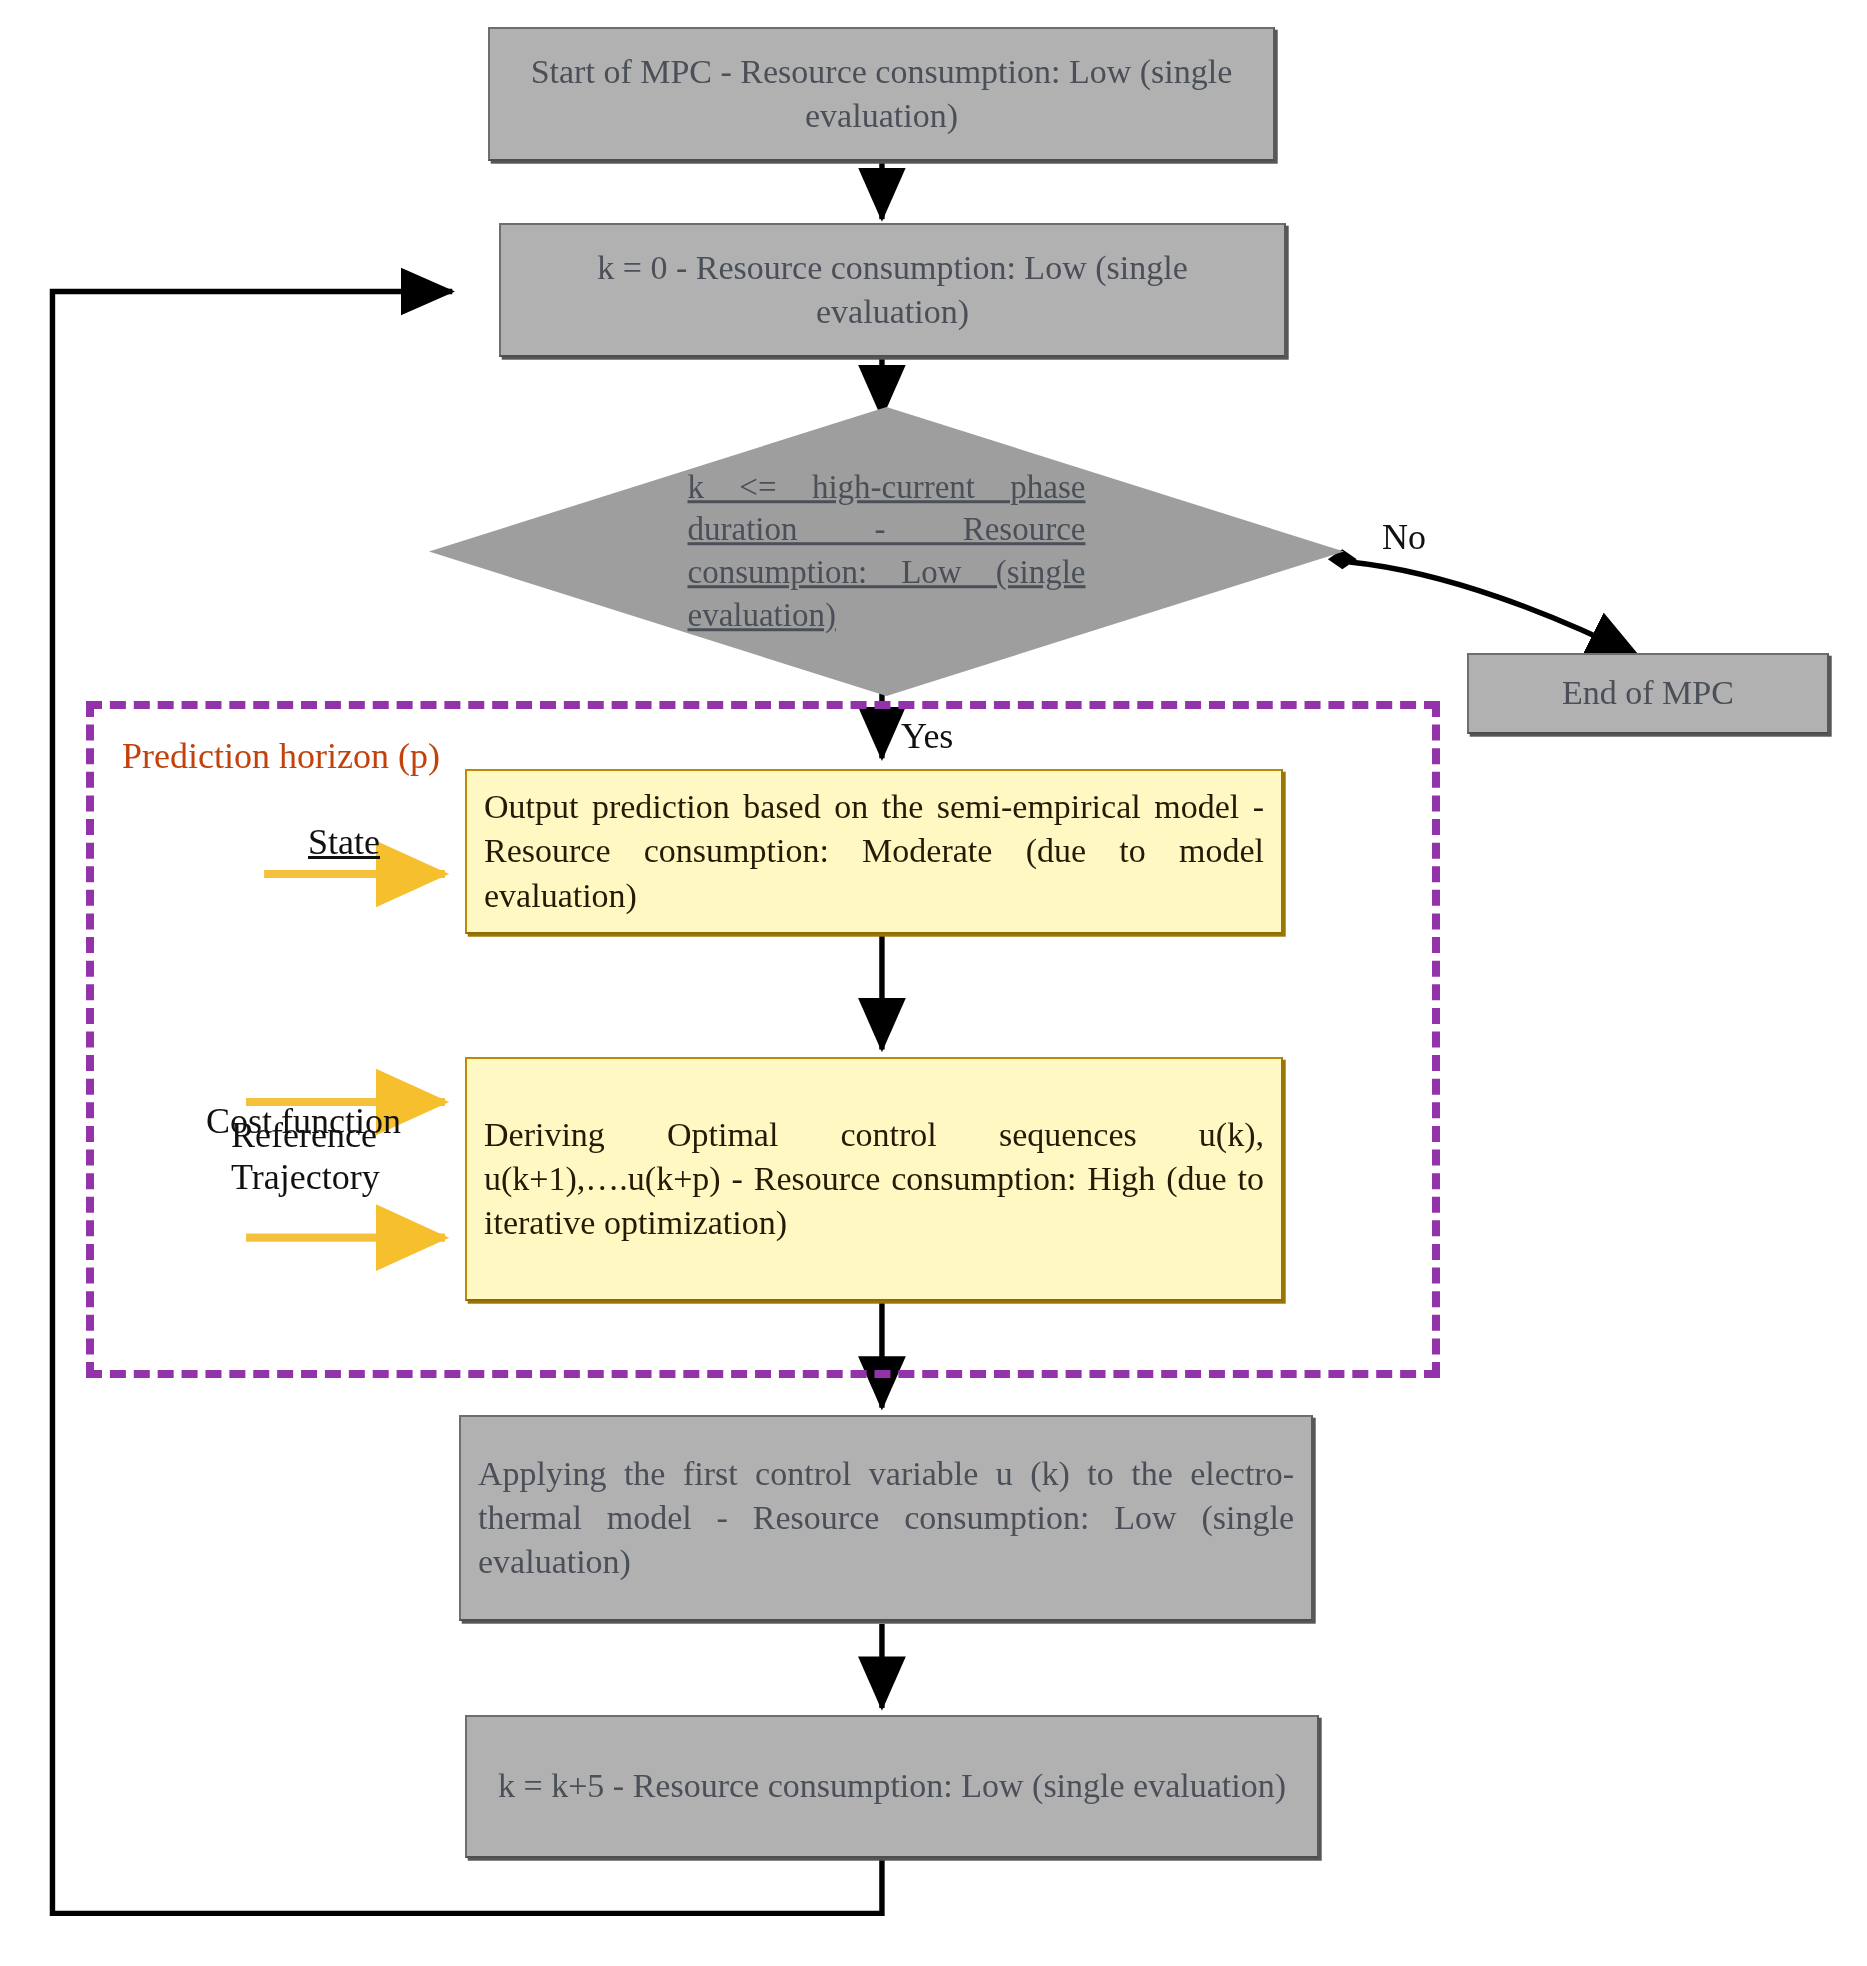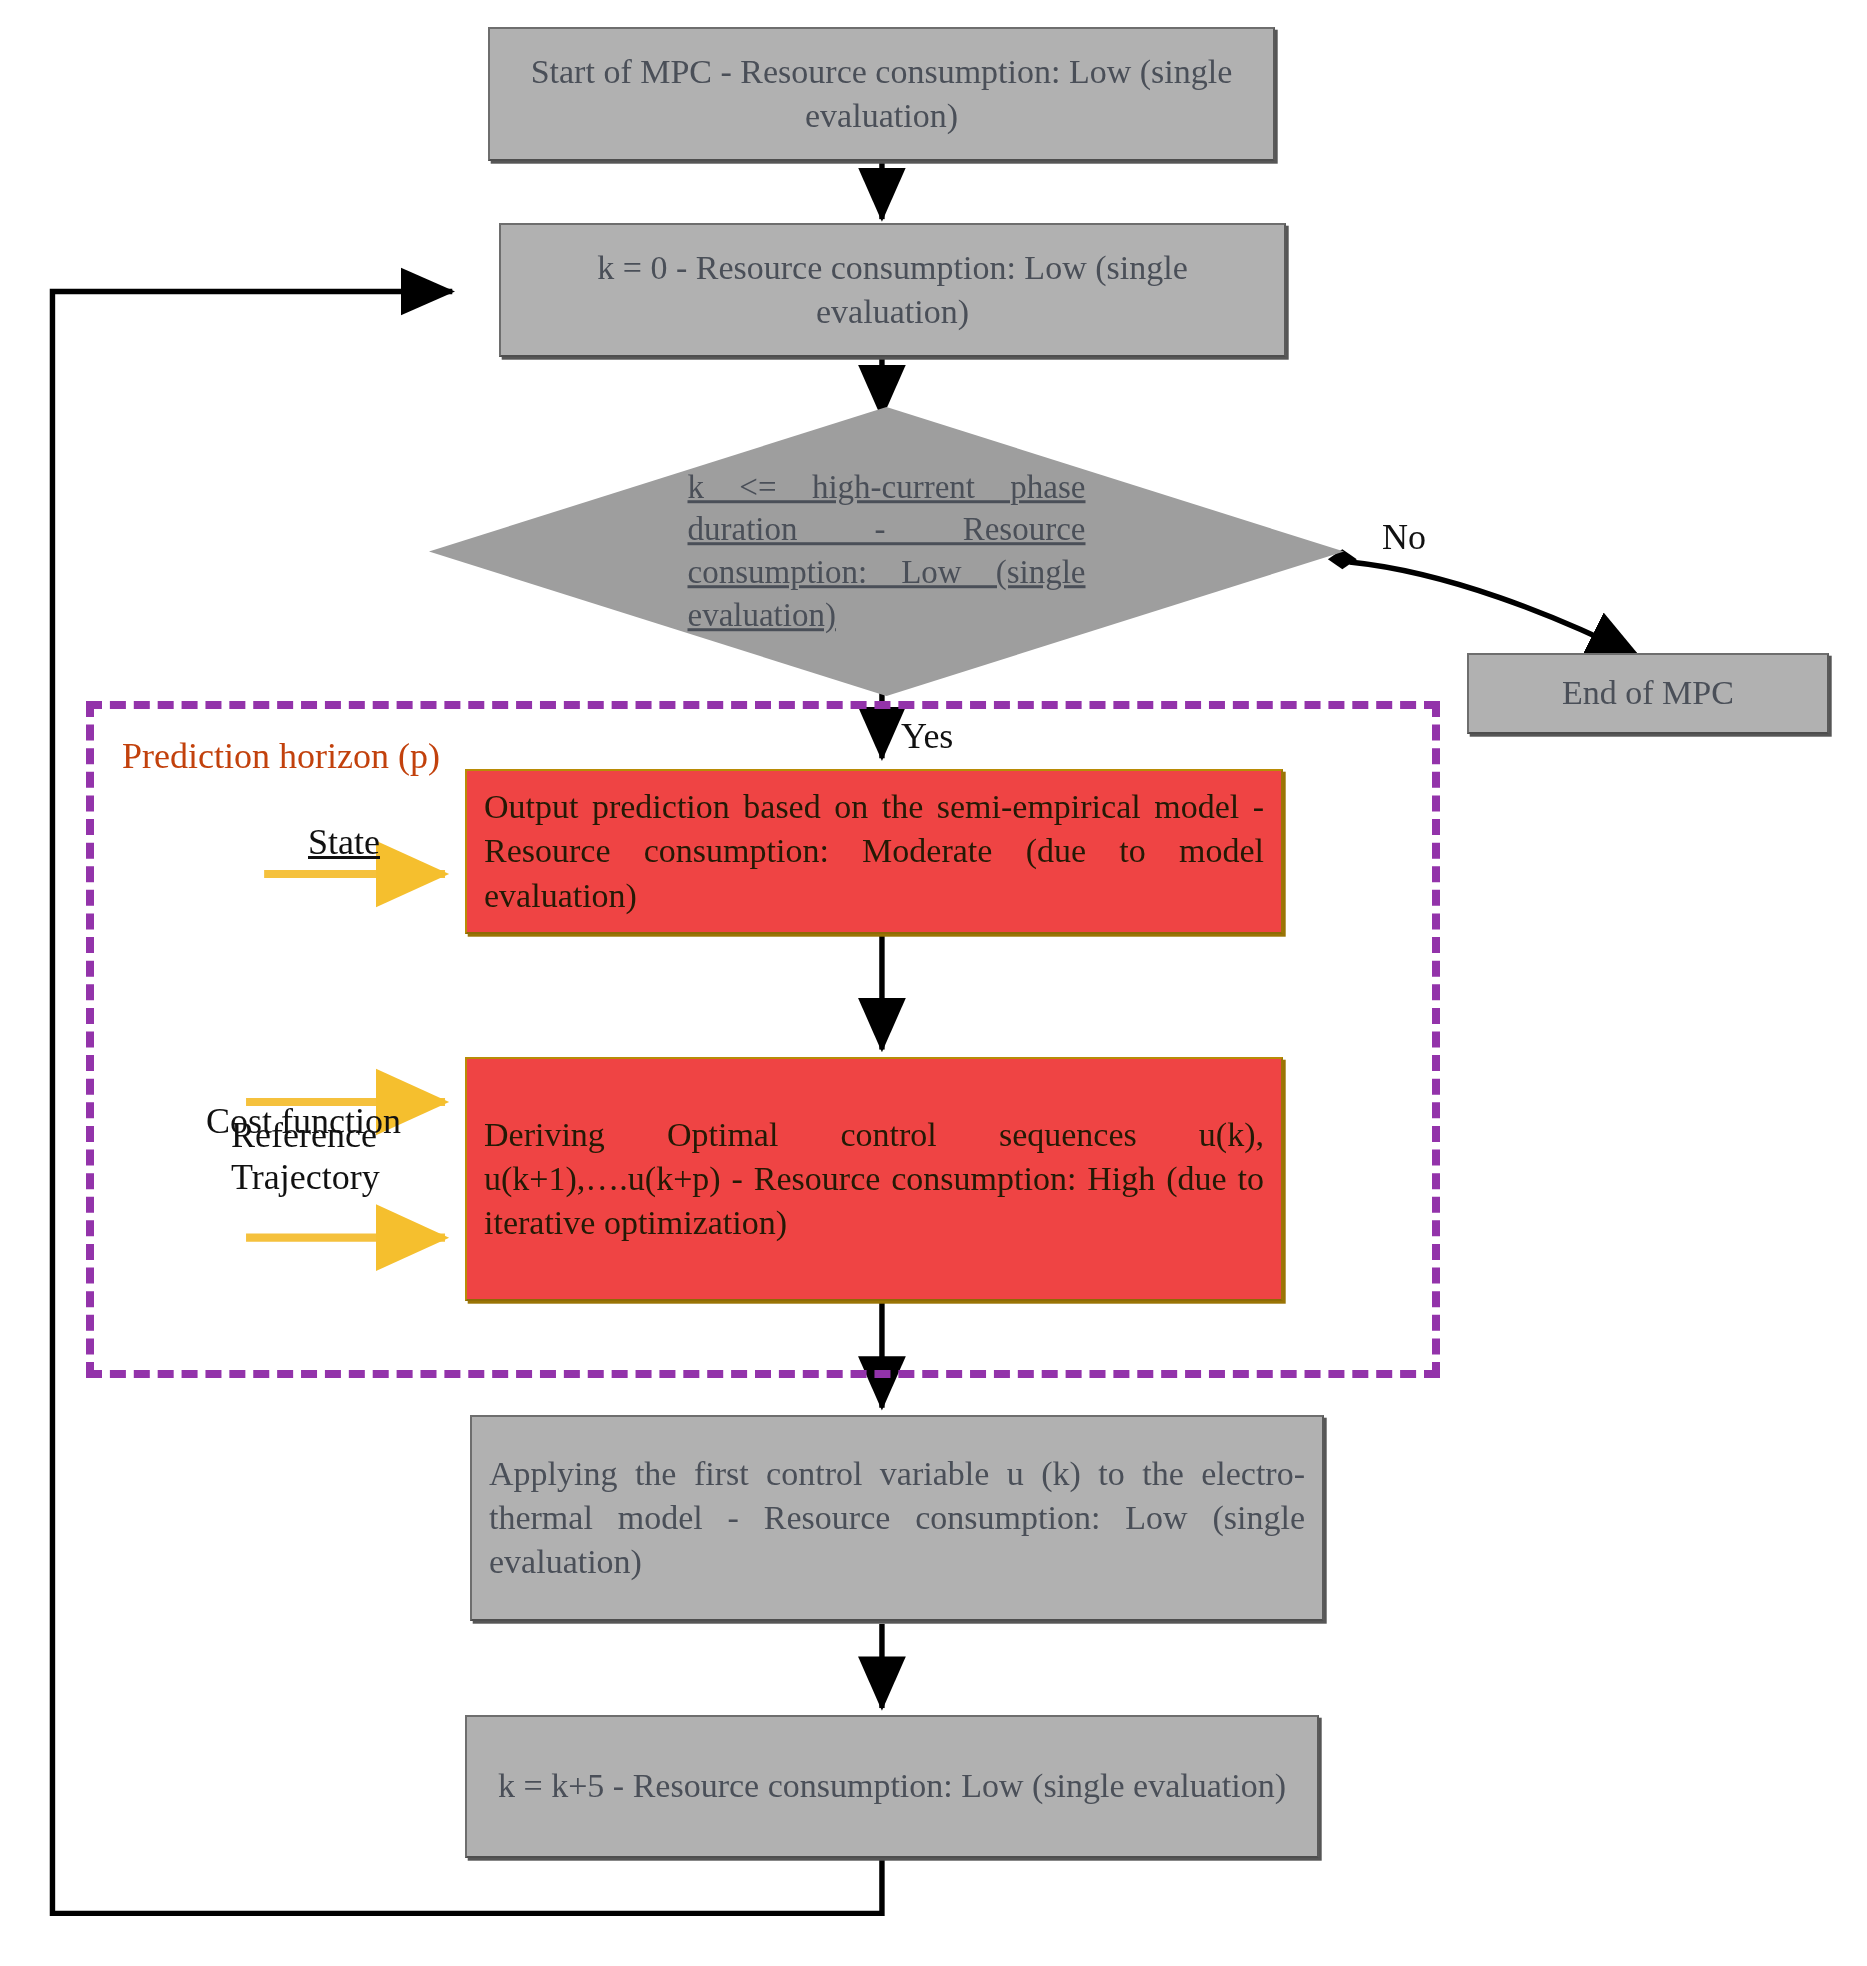--- a/index.html
+++ b/index.html
@@ -34,21 +34,21 @@
   .gbox{
     background:#b1b1b1;
     border:2.7px solid #6e6e6e;
     border-right-color:#5a5a5a;
     border-bottom-color:#4e4e4e;
     box-shadow:2.7px 2.7px 0 0 #565656;
     color:#4a4f58;
   }
   
   .obox{
-    background:#ef4444;
+    background:#fef9c3;
     border:2.7px solid #b98c06;
     border-right-color:#9c7605;
     border-bottom-color:#8e6b05;
     box-shadow:2.7px 2.7px 0 0 #9a7405;
     color:#241a05;
   }
 
   .center{text-align:center;}
   .just{text-align:justify;text-align-last:left;}
 
@@ -163,21 +163,21 @@
   </div>
 
   <div class="node obox" style="left:465px;top:769px;width:818px;height:165px;">
     <div class="txt just fs-md">Output prediction based on the semi-empirical model - Resource consumption: Moderate (due to model evaluation)</div>
   </div>
 
   <div class="node obox" style="left:465px;top:1057px;width:818px;height:244px;">
     <div class="txt just fs-md">Deriving Optimal control sequences u(k), u(k+1),….u(k+p) - Resource consumption: High (due to iterative optimization)</div>
   </div>
 
-  <div class="node gbox" style="left:470px;top:1415px;width:854px;height:206px;">
+  <div class="node gbox" style="left:459px;top:1415px;width:854px;height:206px;">
     <div class="txt just fs-md">Applying the first control variable u (k) to the electro-thermal model - Resource consumption: Low (single evaluation)</div>
   </div>
 
   <div class="node gbox" style="left:465px;top:1715px;width:854px;height:143px;">
     <div class="txt center fs-md">k = k+5 - Resource consumption: Low (single evaluation)</div>
   </div>
 
   <div class="flabel fs-lg" style="left:901px;top:715px;">Yes</div>
 
   <div class="flabel fs-lg" style="left:1382px;top:516px;">No</div>

